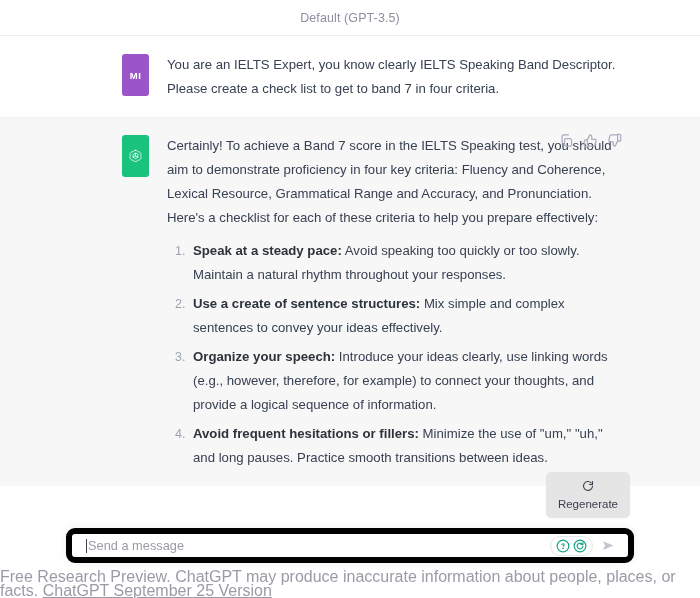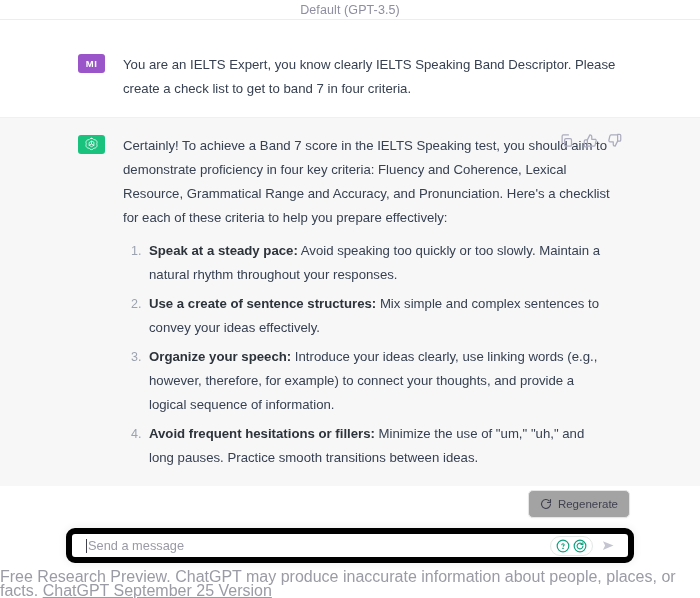--- a/index.html
+++ b/index.html
@@ -13,21 +13,21 @@
   body {
     font-family: "Liberation Sans", sans-serif;
     background: #ffffff;
     color: #374151;
     -webkit-font-smoothing: antialiased;
     position: relative;
   }
 
   
   .header {
-    height: 20px;
+    height: 36px;
     width: 100%;
     background: #ffffff;
     border-bottom: 1px solid #ececf1;
     display: flex;
     align-items: center;
     justify-content: center;
   }
   .header-title {
     font-size: 12.5px;
     color: #8e8ea0;
@@ -57,28 +57,29 @@
   .msg-inner {
     width: 100%;
     max-width: 640px;
     display: flex;
     padding: 16px 48px 16px 48px;
     position: relative;
   }
 
   .avatar {
     width: 27px;
-    height: 19px;
+    height: 42px;
     border-radius: 3px;
     flex: 0 0 27px;
     display: flex;
     align-items: center;
     justify-content: center;
     margin-right: 18px;
     margin-top: 1px;
+    margin-left: 44px;
   }
   .avatar.user {
     background: #9a56c8;
     color: #ffffff;
     font-size: 9.5px;
     font-weight: 600;
     letter-spacing: 0.4px;
   }
   .avatar.assistant {
     background: #19c37d;
@@ -134,29 +135,30 @@
   .msg-actions .act-icon svg { width: 15px; height: 15px; display: block; }
 
   
   .regenerate-btn {
     position: absolute;
     right: 70px;
     bottom: 80px;
     display: flex;
     align-items: center;
     gap: 6px;
-    background: #a3a3a3;
+    background: #e5e5e5;
     border: 1px solid #e5e5e6;
     border-radius: 5px;
     padding: 7px 11px;
     font-size: 11.5px;
     color: #40414f;
     box-shadow: 0 1px 2px rgba(0,0,0,0.03);
     z-index: 20;
     cursor: pointer;
+    flex-direction: column;
   }
   .regenerate-btn svg { width: 12px; height: 12px; color: #40414f; display:block; }
 
   
   .composer-wrap {
     position: absolute;
     left: 0;
     right: 0;
     bottom: 0;
     height: 70px;

